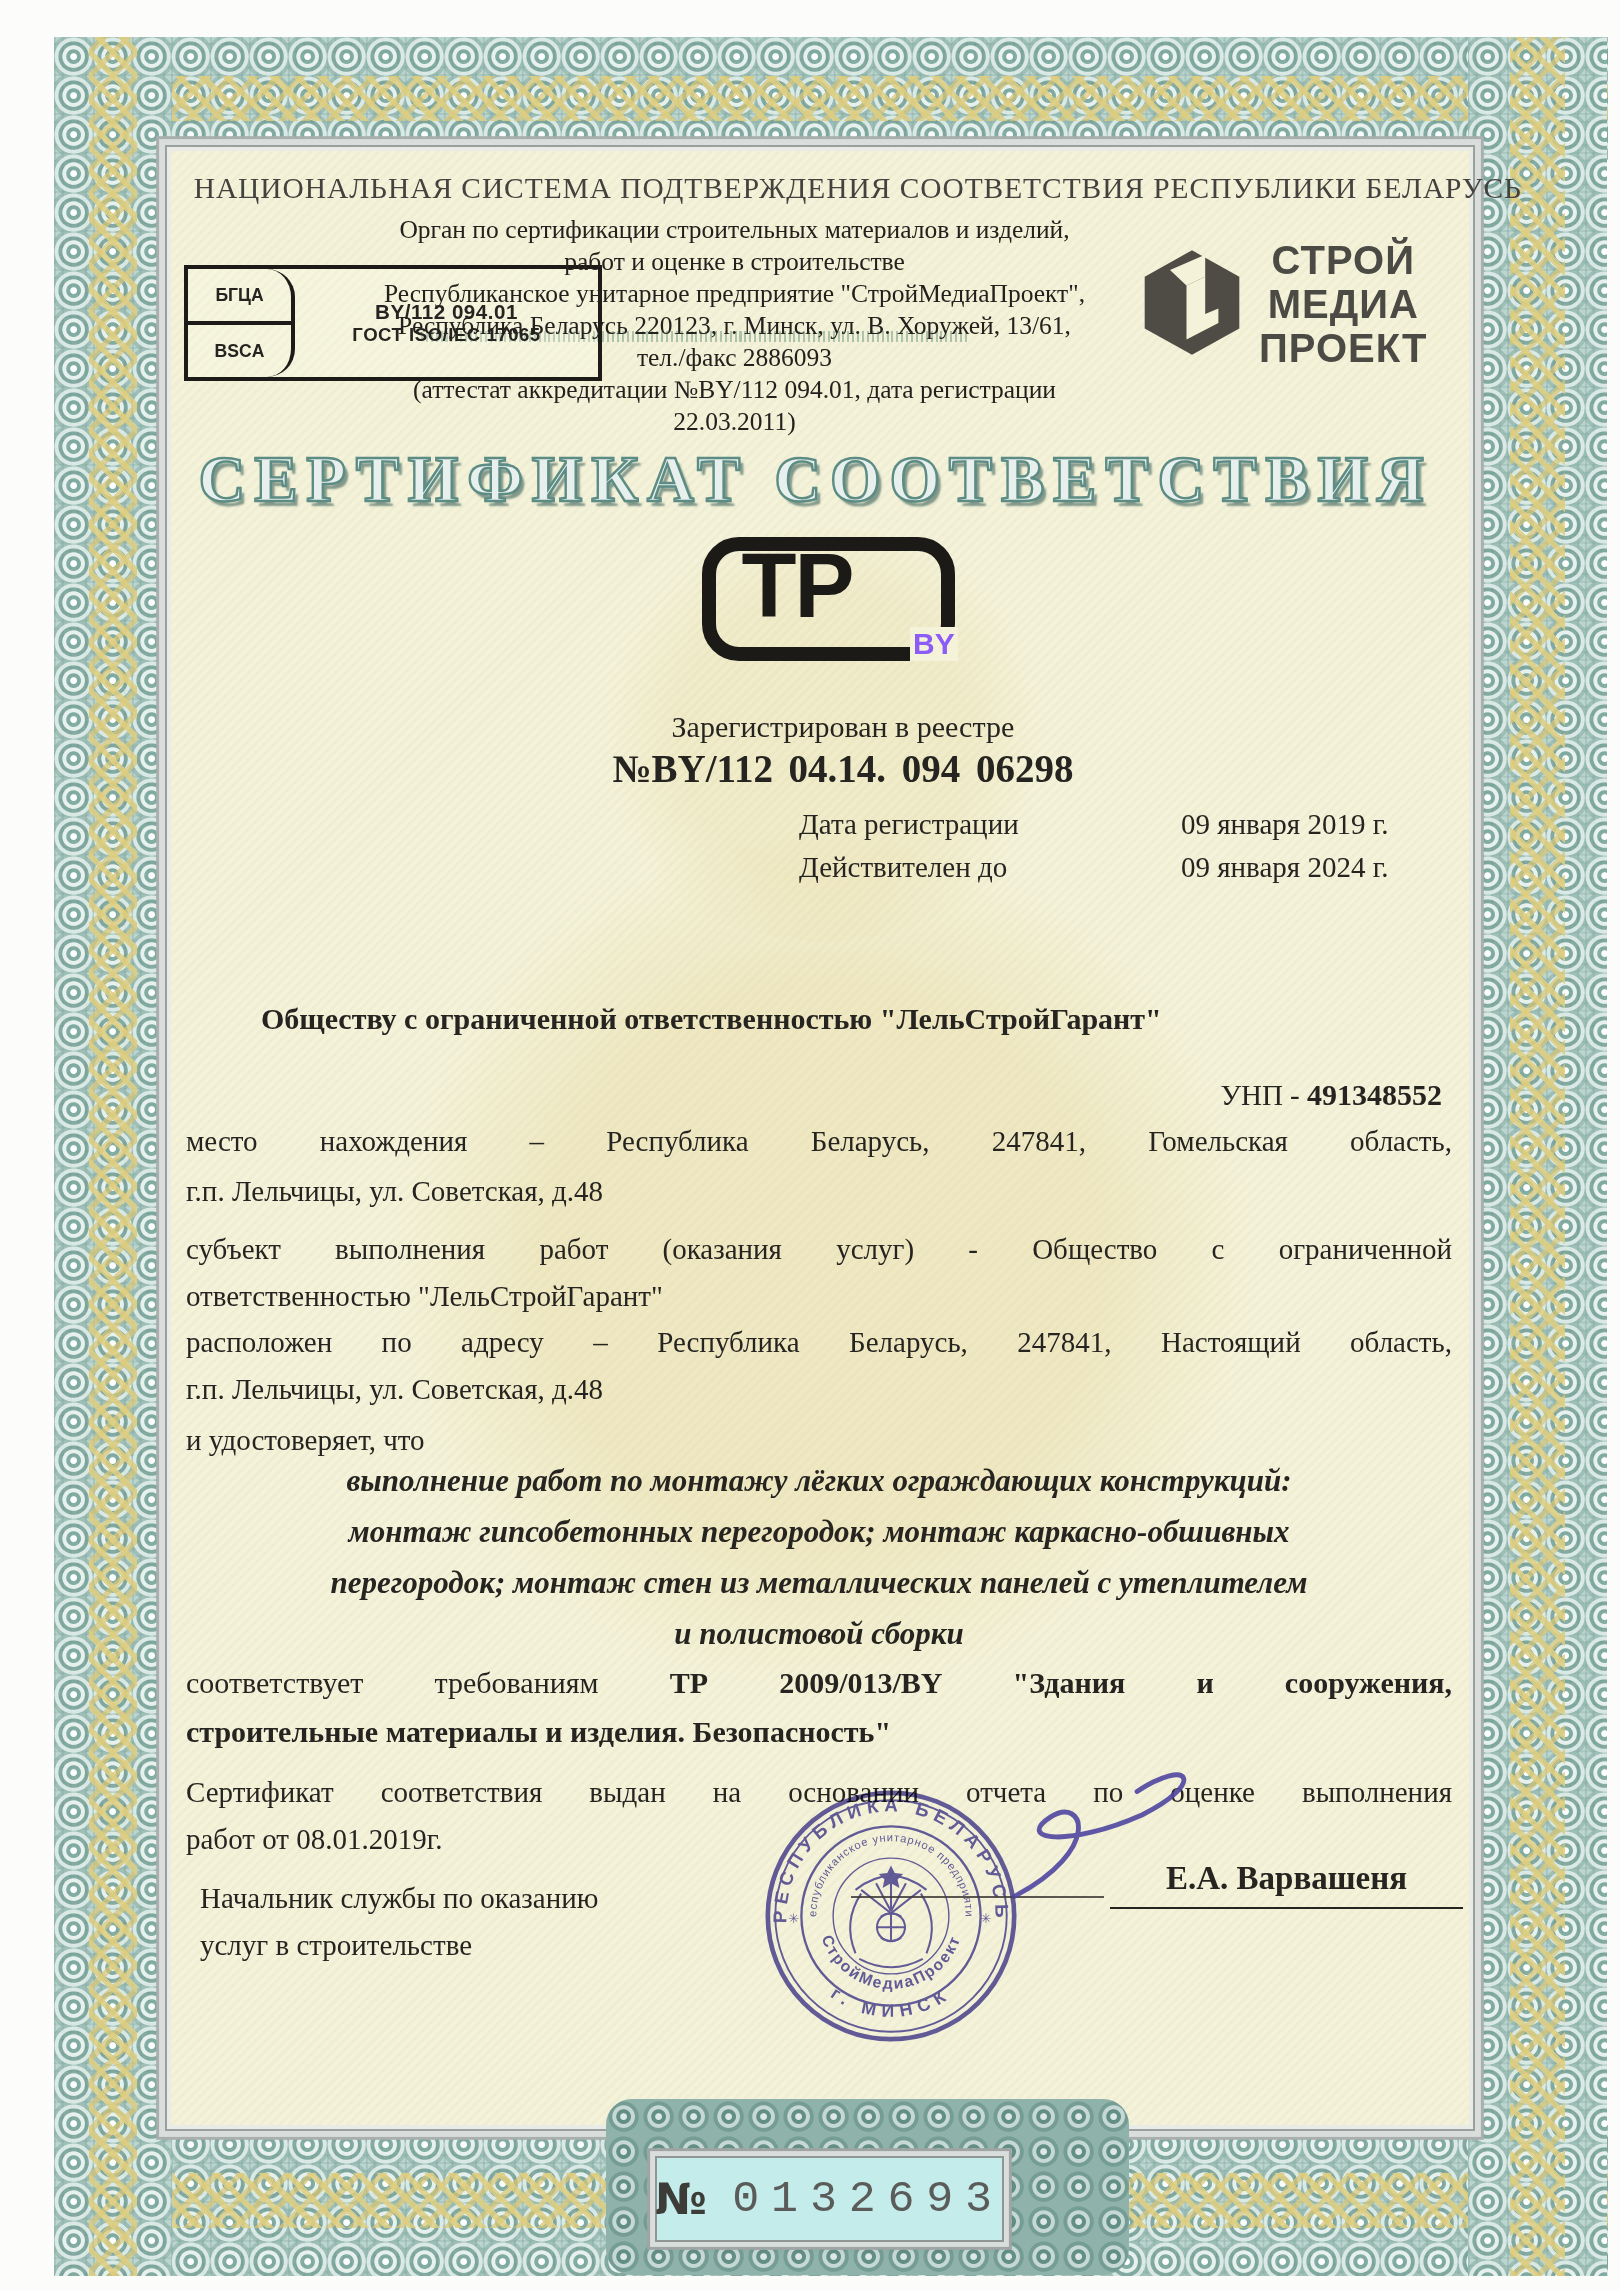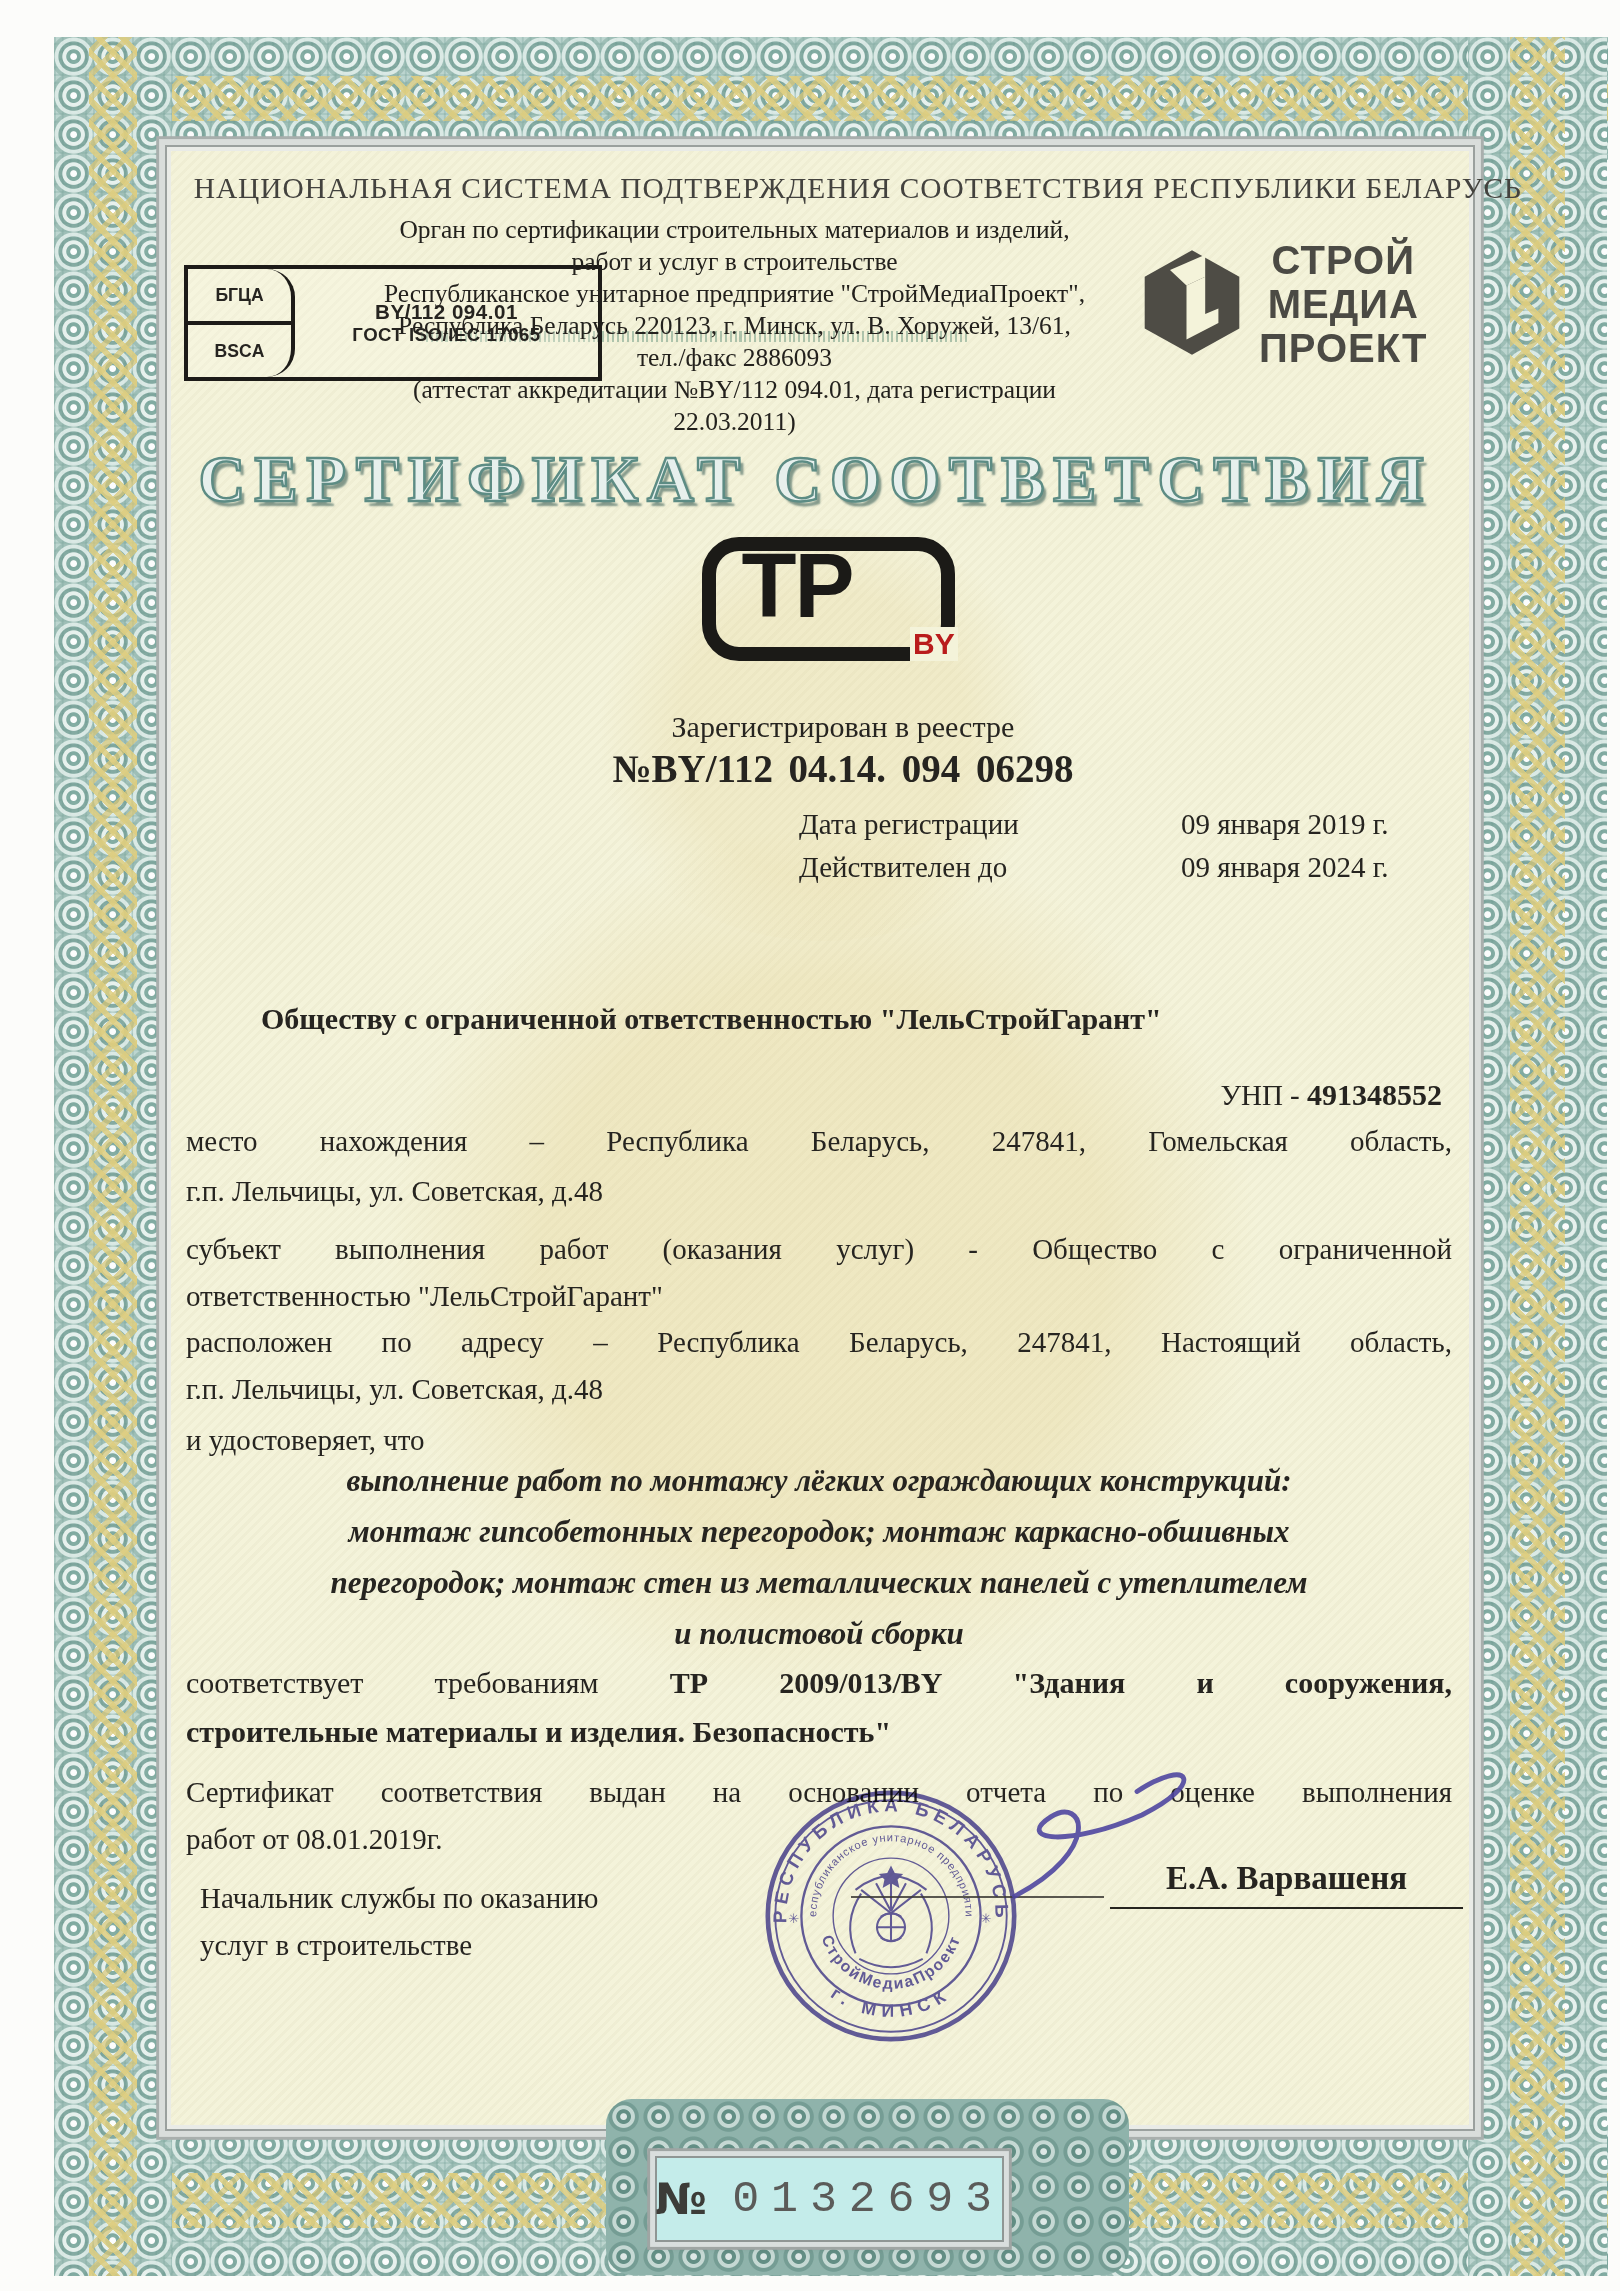--- a/index.html
+++ b/index.html
@@ -55,21 +55,21 @@
   #logo-icon{position:absolute;z-index:3;left:1137px;top:247px;width:110px;height:110px;}
   
   #doctitle{left:181px;top:439px;width:1269px;text-align:center;font-size:65px;font-weight:bold;letter-spacing:8.8px;
     color:#e7f0ed;-webkit-text-stroke:2.4px #5d8c84;
     text-shadow:3.9px 4.9px 2px rgba(56,94,86,.6), 1px 1px 0 #9ec4bc;}
   
   #trmark{position:absolute;z-index:3;left:702px;top:537px;width:225px;height:96px;
     border:14.7px solid #1b1a17;border-radius:37px;}
   #trmark .tp{position:absolute;left:25.5px;top:-15.7px;font-family:"Liberation Sans",sans-serif;font-weight:bold;font-size:90px;color:#1b1a17;letter-spacing:-2px;}
   #trmark .by{position:absolute;right:-16.7px;bottom:-13.7px;background:#f4f3da;padding:0 2.9px;
-    font-family:"Liberation Sans",sans-serif;font-weight:bold;font-size:30px;color:#b91c1c;}
+    font-family:"Liberation Sans",sans-serif;font-weight:bold;font-size:30px;color:#8b5cf6;}
   
   #reglbl{left:181px;top:708px;width:1269px;text-align:center;font-size:30px;transform:translateX(27.4px);}
   #regnum{left:181px;top:745px;width:1269px;text-align:center;font-size:39px;font-weight:bold;word-spacing:5.9px;transform:translateX(27.4px);}
   .rowlbl{left:799px;font-size:29px;}
   .rowval{left:1181px;font-size:29px;}
   
   #sigline1{position:absolute;z-index:5;left:851px;top:1896px;width:253px;height:2px;background:#3d3b36;opacity:.85;}
   #signame{position:absolute;z-index:5;left:1110px;top:1860px;width:353px;text-align:center;
     font-size:33px;font-weight:bold;border-bottom:2.9px solid #26241f;padding-bottom:9.8px;}
   
@@ -111,21 +111,21 @@
       <div class="lcell">BSCA</div>
     </div>
     <div class="rcol">
       <div class="r1">BY/112 094.01</div>
       <div class="r2">ГОСТ ISO/IEC 17065</div>
     </div>
   </div>
 
   <div id="org">
     <div>Орган по сертификации строительных материалов и изделий,</div>
-    <div>работ и услуг в строительстве</div>
+    <div>работ и оценке в строительстве</div>
     <div>Республиканское унитарное предприятие "СтройМедиаПроект",</div>
     <div>Республика Беларусь 220123, г. Минск, ул. В. Хоружей, 13/61,</div>
     <div>тел./факс 2886093</div>
     <div>(аттестат аккредитации №BY/112 094.01, дата регистрации</div>
     <div>22.03.2011)</div>
   </div>
 
   <svg id="logo-icon" viewBox="0 0 100 100">
     <polygon points="50,3 93,27 93,74 50,98 7,74 7,27" fill="#4e4c45"></polygon>
     <polygon points="30,21 62,7 62,27 45,35" fill="#f4f3da"></polygon>

